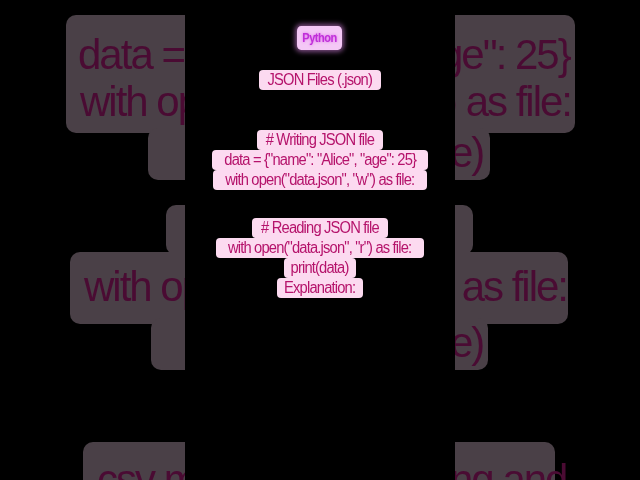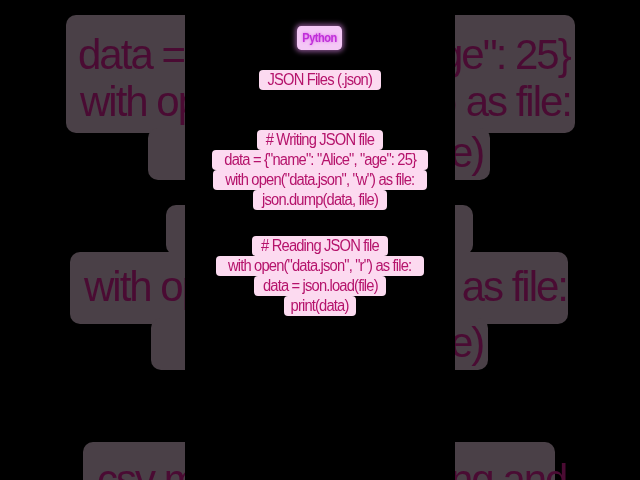--- a/index.html
+++ b/index.html
@@ -134,21 +134,20 @@
 </div>
 
 <div class="caption-block" style="top:70px;">
   <div class="caption-line"><span class="txt">JSON Files (.json)</span></div>
 </div>
 
 <div class="caption-block" style="top:130px;">
   <div class="caption-line"><span class="txt"># Writing JSON file</span></div>
   <div class="caption-line"><span class="txt">data = {"name": "Alice", "age": 25}</span></div>
   <div class="caption-line"><span class="txt">with open("data.json", "w") as file:</span></div>
-  <div class="caption-line"><span class="txt">json.dump(data, file)</span></div>
 </div>
 
-<div class="caption-block" style="top:236px;">
+<div class="caption-block" style="top:218px;">
   <div class="caption-line"><span class="txt"># Reading JSON file</span></div>
   <div class="caption-line"><span class="txt">with open("data.json", "r") as file:</span></div>
-  <div class="caption-line"><span class="txt">data = json.load(file)</span></div>
   <div class="caption-line"><span class="txt">print(data)</span></div>
+  <div class="caption-line"><span class="txt">Explanation:</span></div>
 </div>
 
 </body></html>

